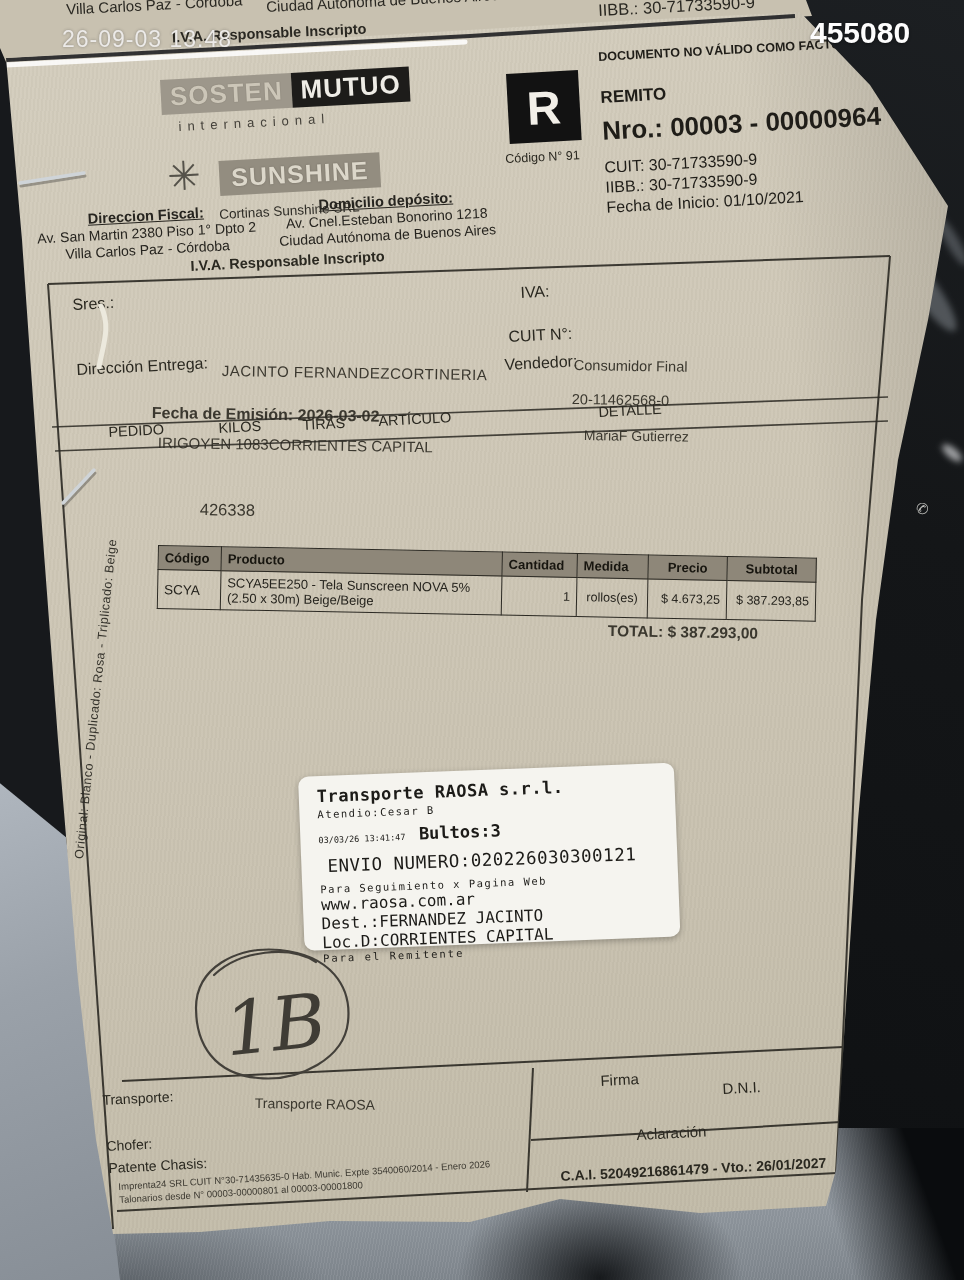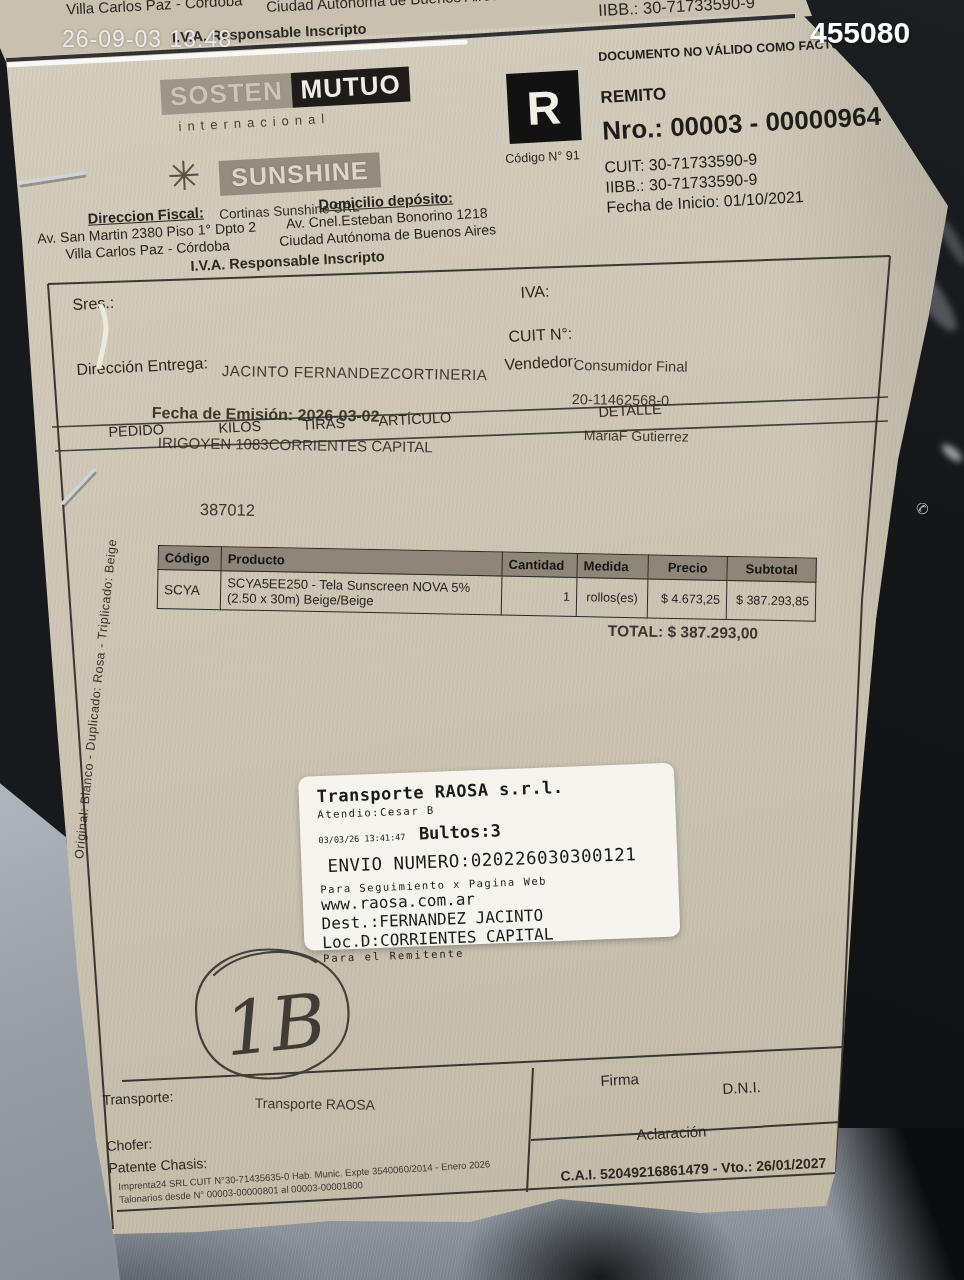--- a/index.html
+++ b/index.html
@@ -157,21 +157,21 @@
     <div class="t form" style="left:302px;top:417px;font-size:14.5px;">TIRAS</div>
     <div class="t form" style="left:378px;top:413px;font-size:14.5px;">ARTÍCULO</div>
     <div class="t form" style="left:598px;top:404px;font-size:14.5px;">DETALLE</div>
 
     <div class="t over" style="left:222px;top:362px;font-size:15px;letter-spacing:.5px;">JACINTO FERNANDEZCORTINERIA</div>
     <div class="t over" style="left:574px;top:357px;font-size:14.5px;">Consumidor Final</div>
     <div class="t over" style="left:572px;top:391px;font-size:14.5px;">20-11462568-0</div>
     <div class="t over b" style="left:152px;top:404px;font-size:16px;">Fecha de Emisión: 2026-03-02</div>
     <div class="t over" style="left:158px;top:434px;font-size:15px;">IRIGOYEN 1083CORRIENTES CAPITAL</div>
     <div class="t over" style="left:584px;top:427px;font-size:14px;">MariaF Gutierrez</div>
-    <div class="t over" style="left:200px;top:500px;font-size:16.5px;">387012</div>
+    <div class="t over" style="left:200px;top:500px;font-size:16.5px;">426338</div>
 
     <table class="itable">
       <tbody>
           <tr>
         <th style="width:50px;">Código</th>
         <th style="width:268px;">Producto</th>
         <th style="width:62px;">Cantidad</th>
         <th style="width:58px;">Medida</th>
         <th style="width:66px;text-align:center;">Precio</th>
         <th style="width:76px;text-align:center;">Subtotal</th>

